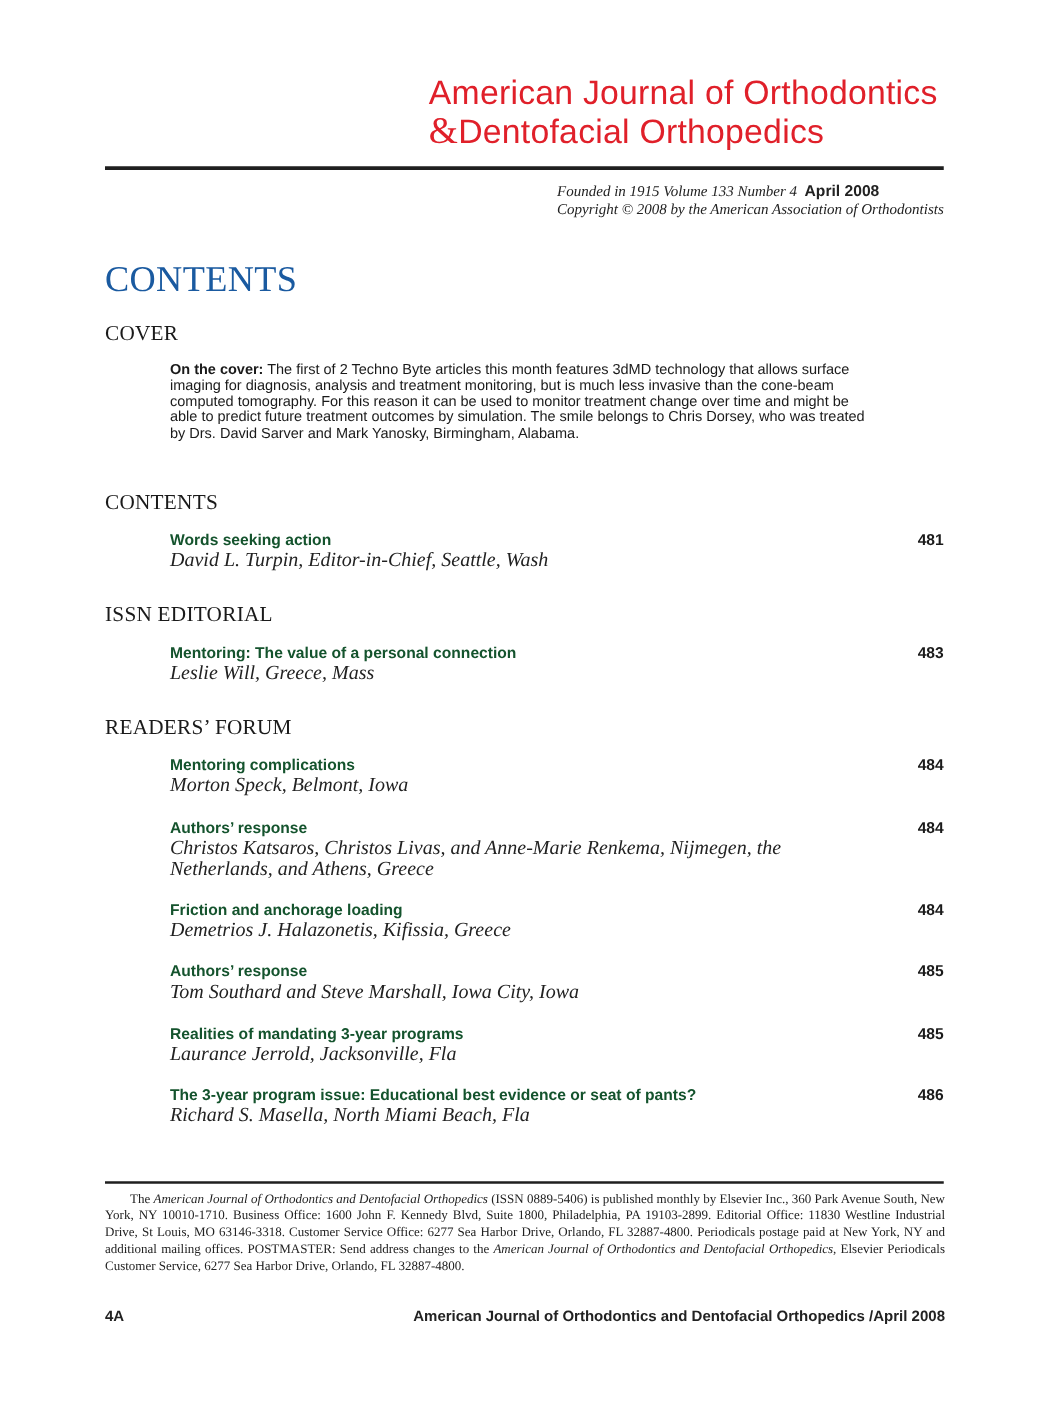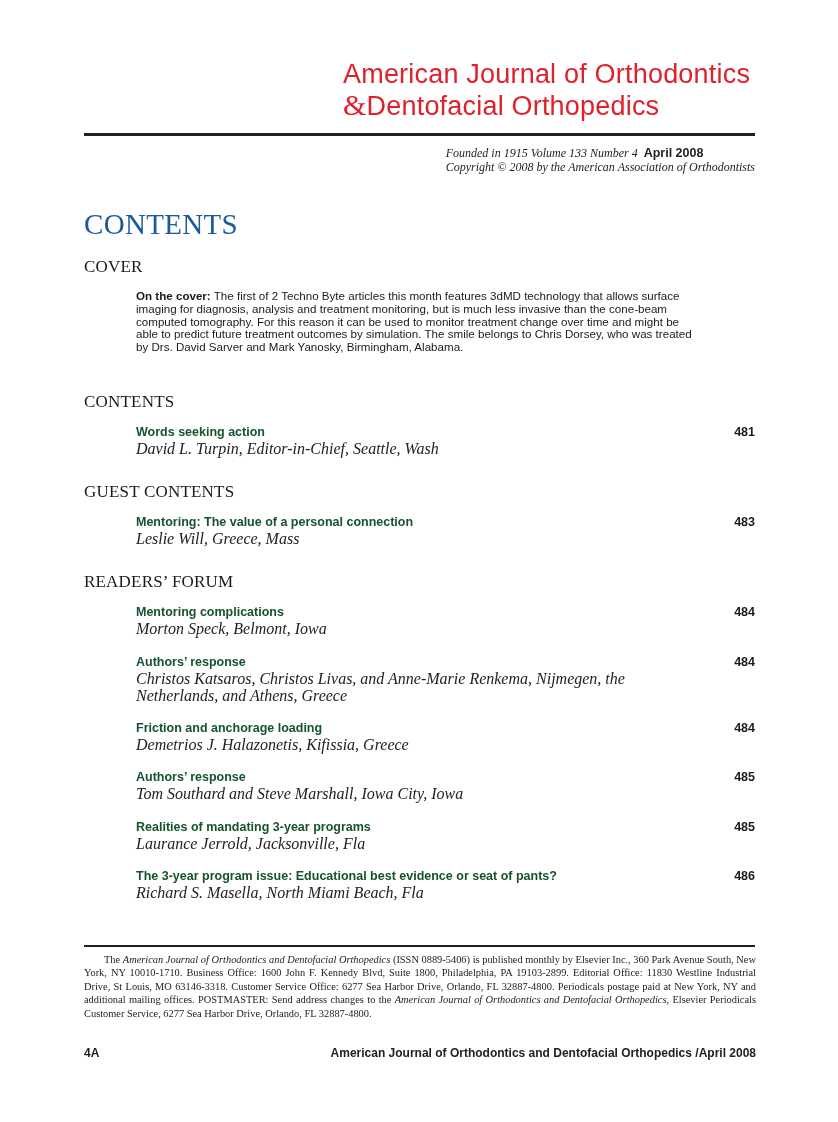--- a/index.html
+++ b/index.html
@@ -65,21 +65,21 @@
 <div class="section-heading" style="top:257px;">COVER</div>
 <div class="cover-text"><b>On the cover:</b><span> The first of 2 Techno Byte articles this month features 3dMD technology that allows surface imaging for diagnosis, analysis and treatment monitoring, but is much less invasive than the cone-beam computed tomography. For this reason it can be used to monitor treatment change over time and might be able to predict future treatment outcomes by simulation. The smile belongs to Chris Dorsey, who was treated by Drs. David Sarver and Mark Yanosky, Birmingham, Alabama.</span></div>
 
 <div class="section-heading" style="top:392px;">CONTENTS</div>
 <div class="entry" style="top:424px;">
   <div class="title">Words seeking action</div>
   <div class="authors">David L. Turpin, Editor-in-Chief, Seattle, Wash</div>
   <div class="page">481</div>
 </div>
 
-<div class="section-heading" style="top:482px;">GUEST CONTENTS</div>
+<div class="section-heading" style="top:482px;">ISSN EDITORIAL</div>
 <div class="entry" style="top:514px;">
   <div class="title">Mentoring: The value of a personal connection</div>
   <div class="authors">Leslie Will, Greece, Mass</div>
   <div class="page">483</div>
 </div>
 
 <div class="section-heading" style="top:572px;">READERS’ FORUM</div>
 <div class="entry" style="top:604px;">
   <div class="title">Mentoring complications</div>
   <div class="authors">Morton Speck, Belmont, Iowa</div>

